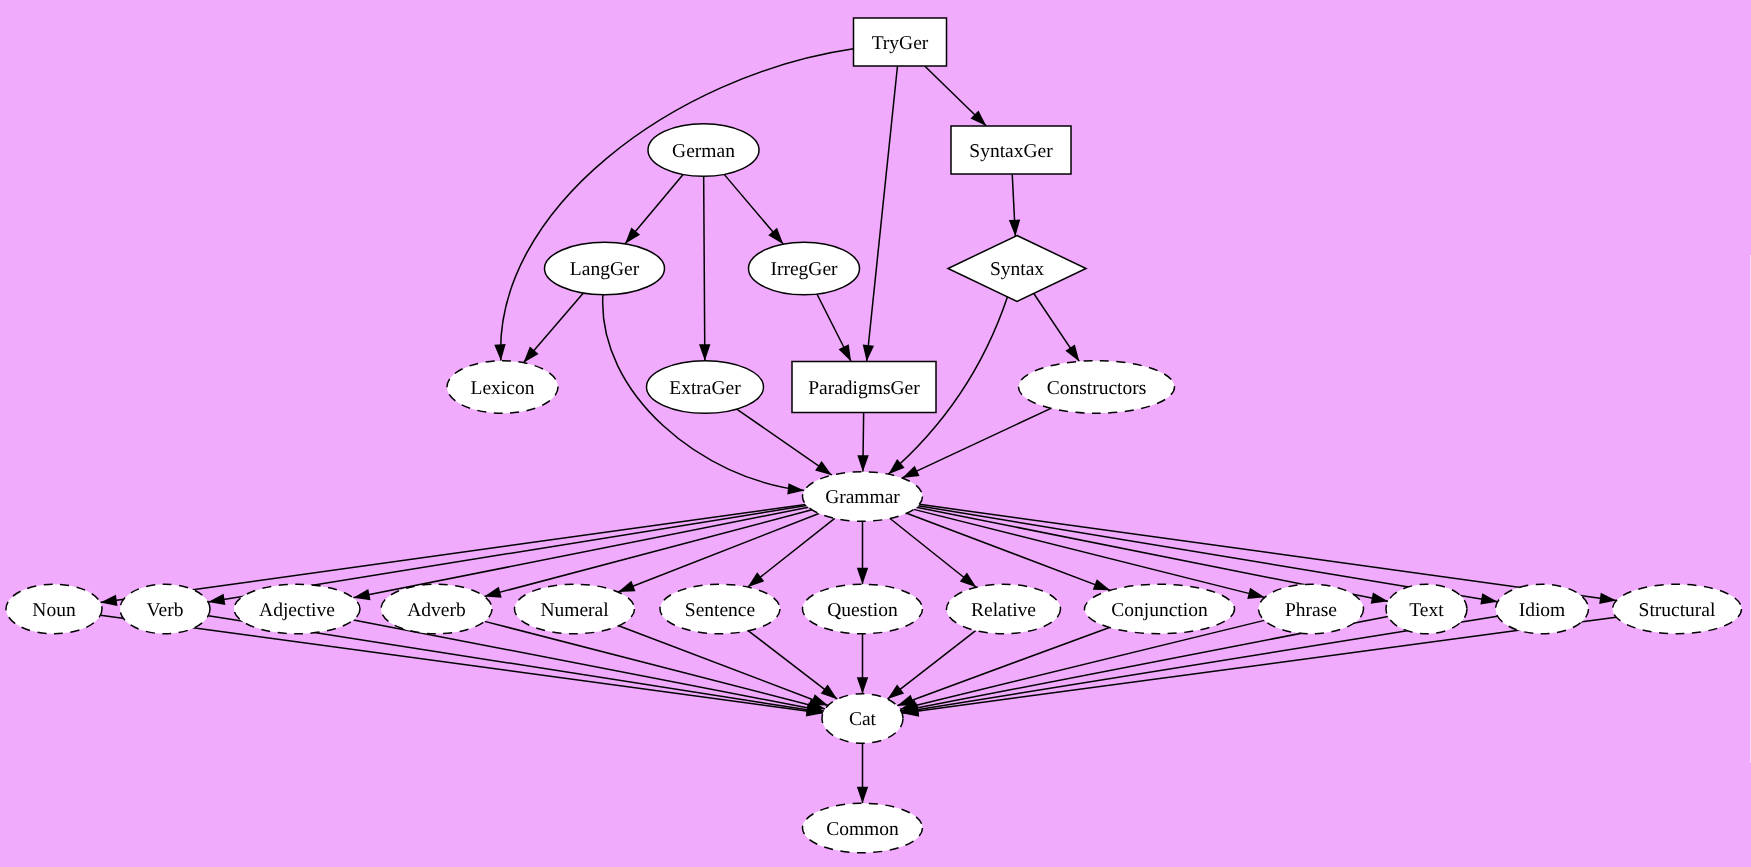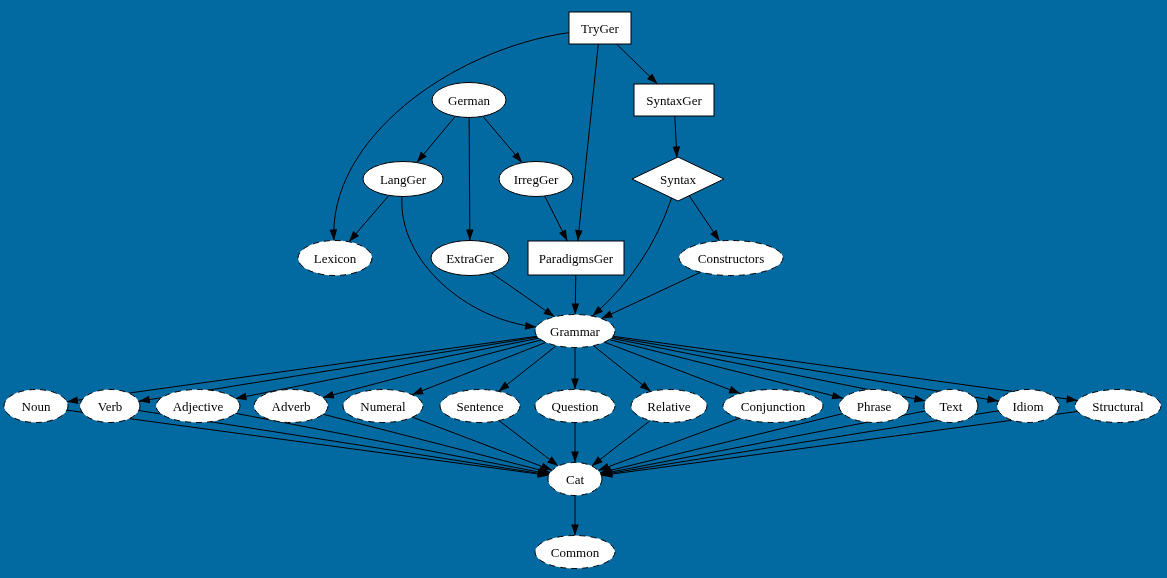--- a/index.html
+++ b/index.html
@@ -4,21 +4,21 @@
 <style>
   html, body {
     margin: 0;
     padding: 0;
     background: #ffffff;
   }
   .canvas-wrap {
     width: 1167px;
     height: 578px;
     position: relative;
-    background: #0369a1;
+    background: #f0abfc;
   }
   svg { display: block; }
   .node-label {
     font-family: "Liberation Serif", "DejaVu Serif", serif;
     font-size: 13px;
     fill: #000000;
   }
 </style>
 </head>
 <body>

